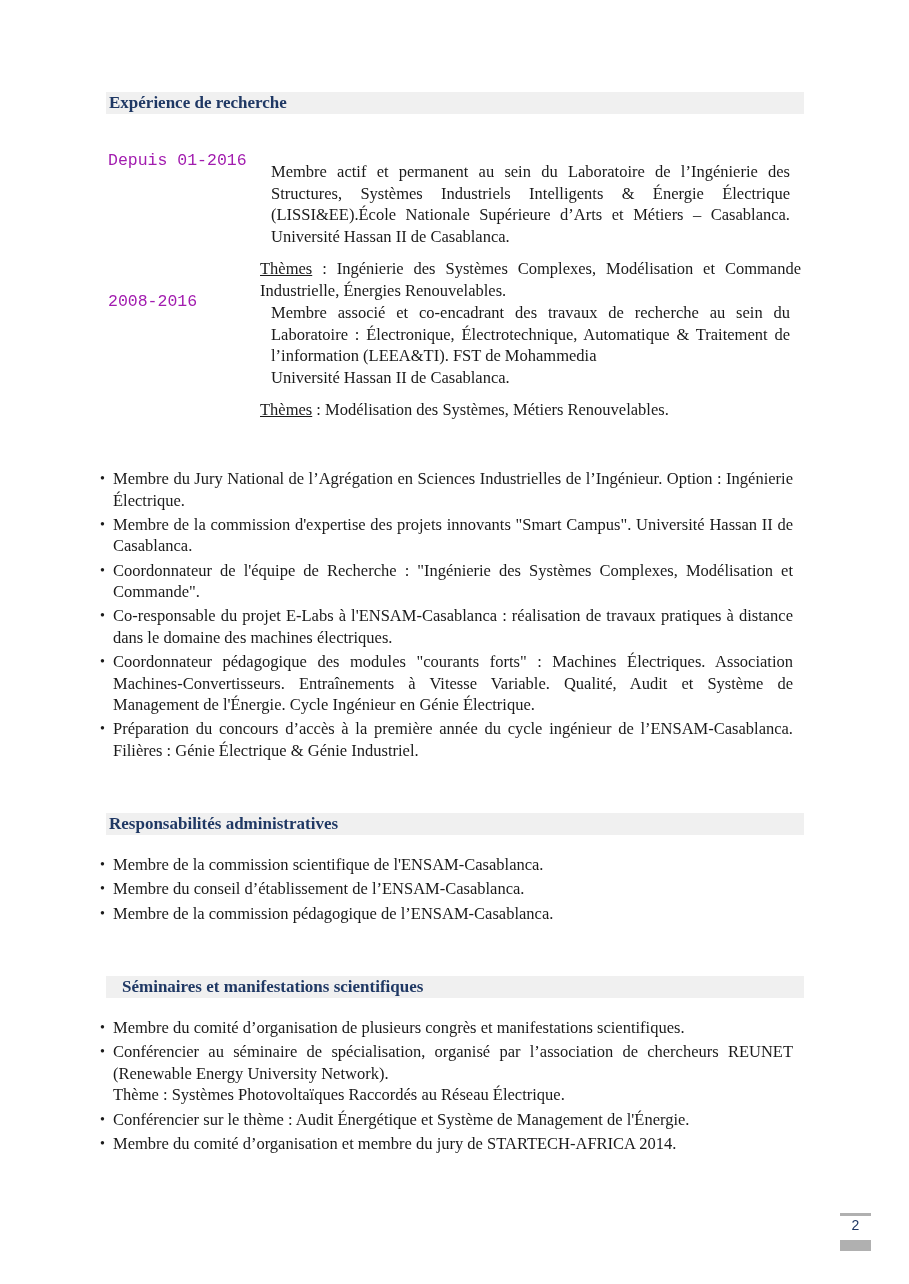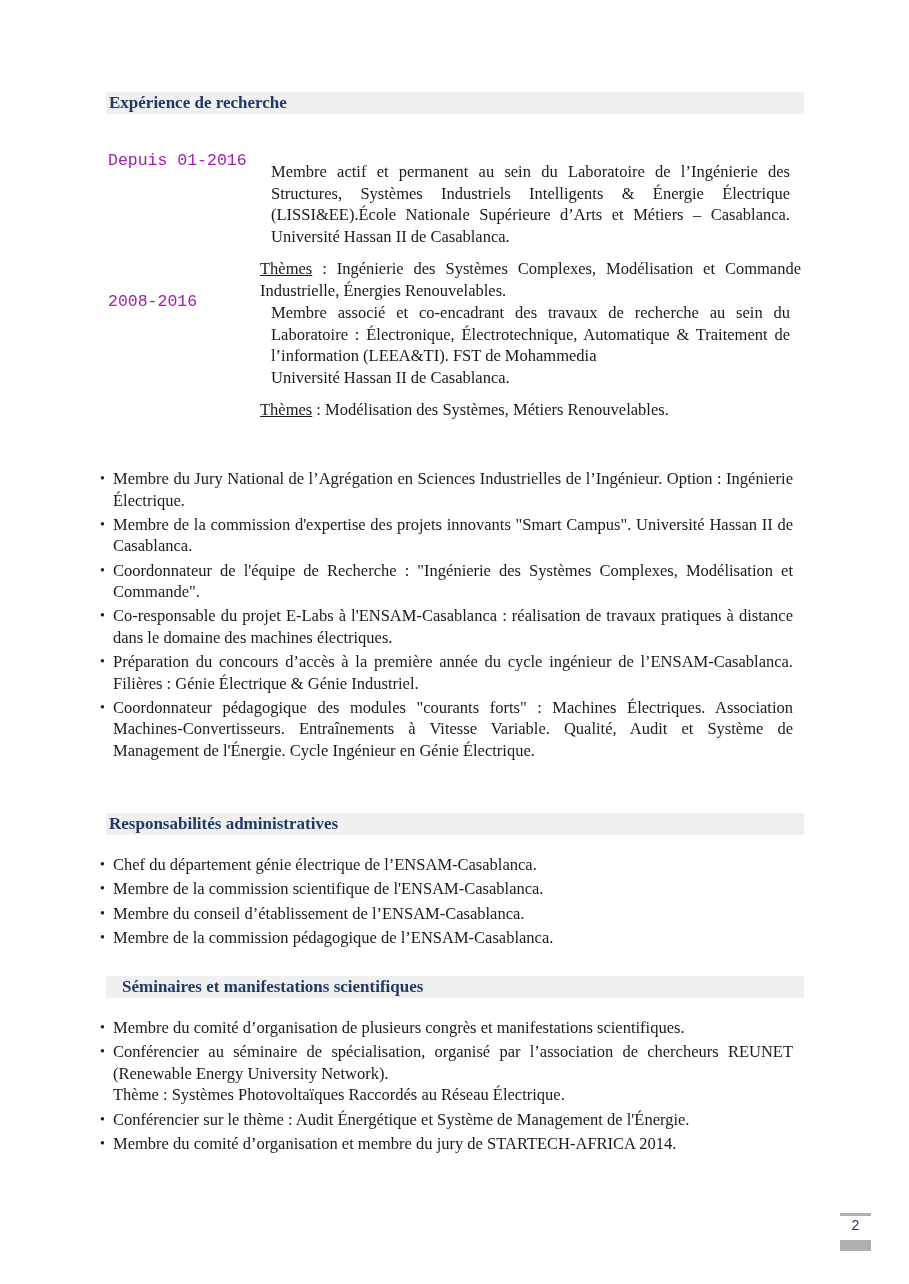--- a/index.html
+++ b/index.html
@@ -47,27 +47,26 @@
       <p class="exp-desc"><span>Membre associé et co-encadrant des travaux de recherche au sein du Laboratoire : Électronique, Électrotechnique, Automatique &amp; Traitement de l’information (LEEA&amp;TI). FST de Mohammedia</span><br><span>Université Hassan II de Casablanca.</span></p>
       <p class="exp-theme"><span class="u">Thèmes</span><span> : Modélisation des Systèmes, Métiers Renouvelables.</span></p>
     </div>
   </div>
 
   <ul class="bullets" style="top:468px;">
     <li>Membre du Jury National de l’Agrégation en Sciences Industrielles de l’Ingénieur. Option : Ingénierie Électrique.</li>
     <li>Membre de la commission d'expertise des projets innovants "Smart Campus". Université Hassan II de Casablanca.</li>
     <li>Coordonnateur de l'équipe de Recherche : "Ingénierie des Systèmes Complexes, Modélisation et Commande".</li>
     <li>Co-responsable du projet E-Labs à l'ENSAM-Casablanca : réalisation de travaux pratiques à distance dans le domaine des machines électriques.</li>
+    <li>Coordonnateur pédagogique des modules "courants forts" : Machines Électriques. Association Machines-Convertisseurs. Entraînements à Vitesse Variable. Qualité, Audit et Système de Management de l'Énergie. Cycle Ingénieur en Génie Électrique.</li>
     <li>Préparation du concours d’accès à la première année du cycle ingénieur de l’ENSAM-Casablanca. Filières : Génie Électrique &amp; Génie Industriel.</li>
-    <li>Coordonnateur pédagogique des modules "courants forts" : Machines Électriques. Association Machines-Convertisseurs. Entraînements à Vitesse Variable. Qualité, Audit et Système de Management de l'Énergie. Cycle Ingénieur en Génie Électrique.</li>
   </ul>
 
   <div class="section-head" style="top:813px;">Responsabilités administratives</div>
   <ul class="bullets" style="top:854px;">
-    <li>Chef du département génie électrique de l’ENSAM-Casablanca.</li>
     <li>Membre de la commission scientifique de l'ENSAM-Casablanca.</li>
     <li>Membre du conseil d’établissement de l’ENSAM-Casablanca.</li>
     <li>Membre de la commission pédagogique de l’ENSAM-Casablanca.</li>
   </ul>
 
   <div class="section-head" style="top:976px;padding-left:16px;">Séminaires et manifestations scientifiques</div>
   <ul class="bullets" style="top:1017px;">
     <li>Membre du comité d’organisation de plusieurs congrès et manifestations scientifiques.</li>
     <li><span>Conférencier au séminaire de spécialisation, organisé par l’association de chercheurs REUNET (Renewable Energy University Network).</span><span class="sub">Thème : Systèmes Photovoltaïques Raccordés au Réseau Électrique.</span></li>
     <li>Conférencier sur le thème : Audit Énergétique et Système de Management de l'Énergie.</li>

